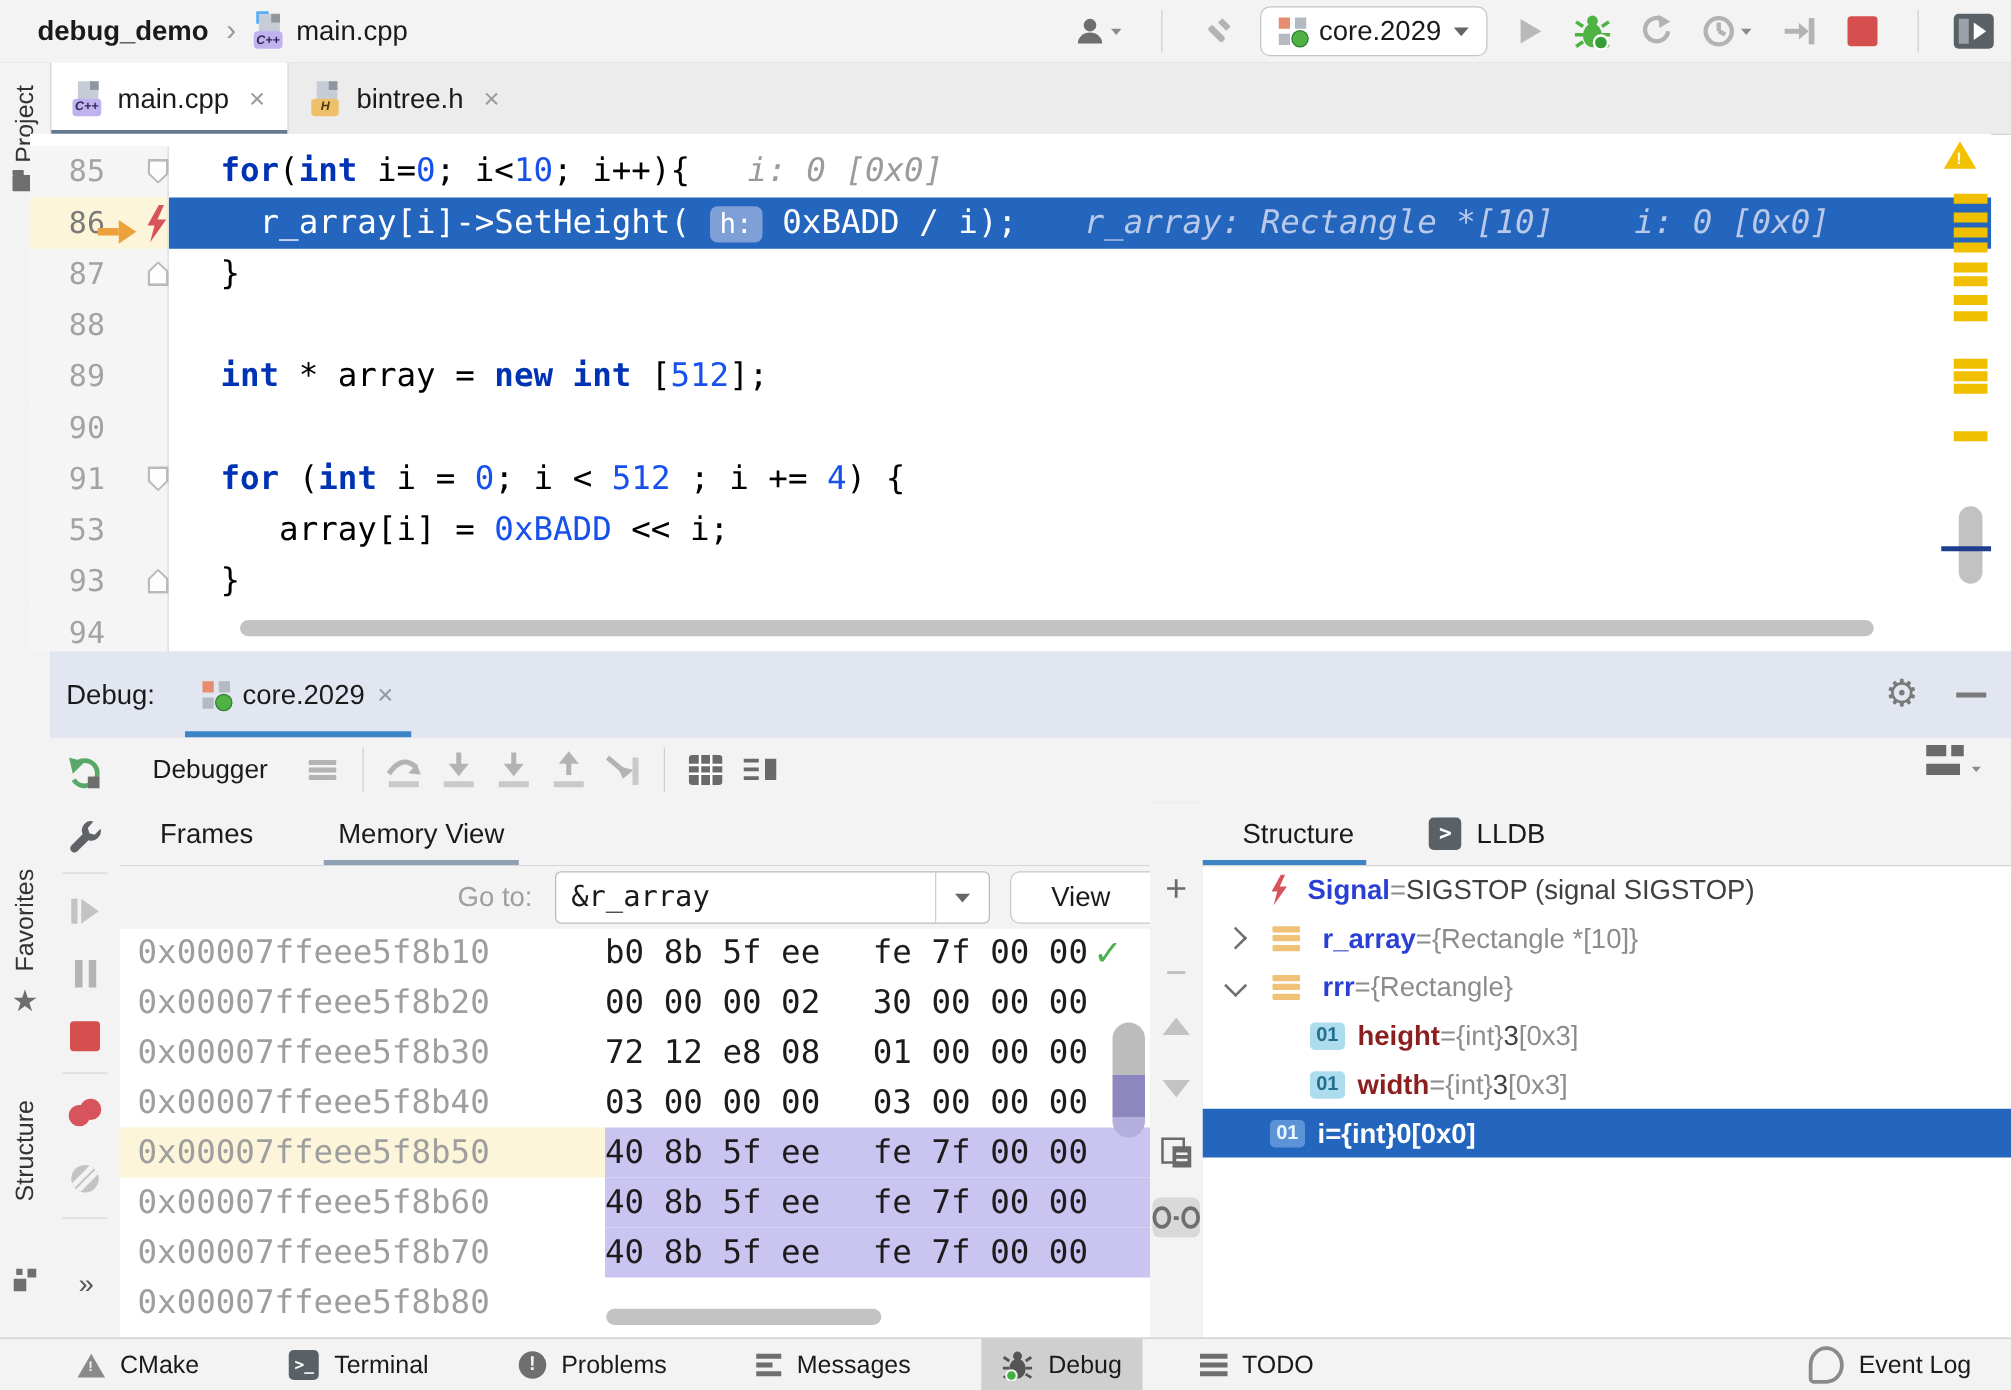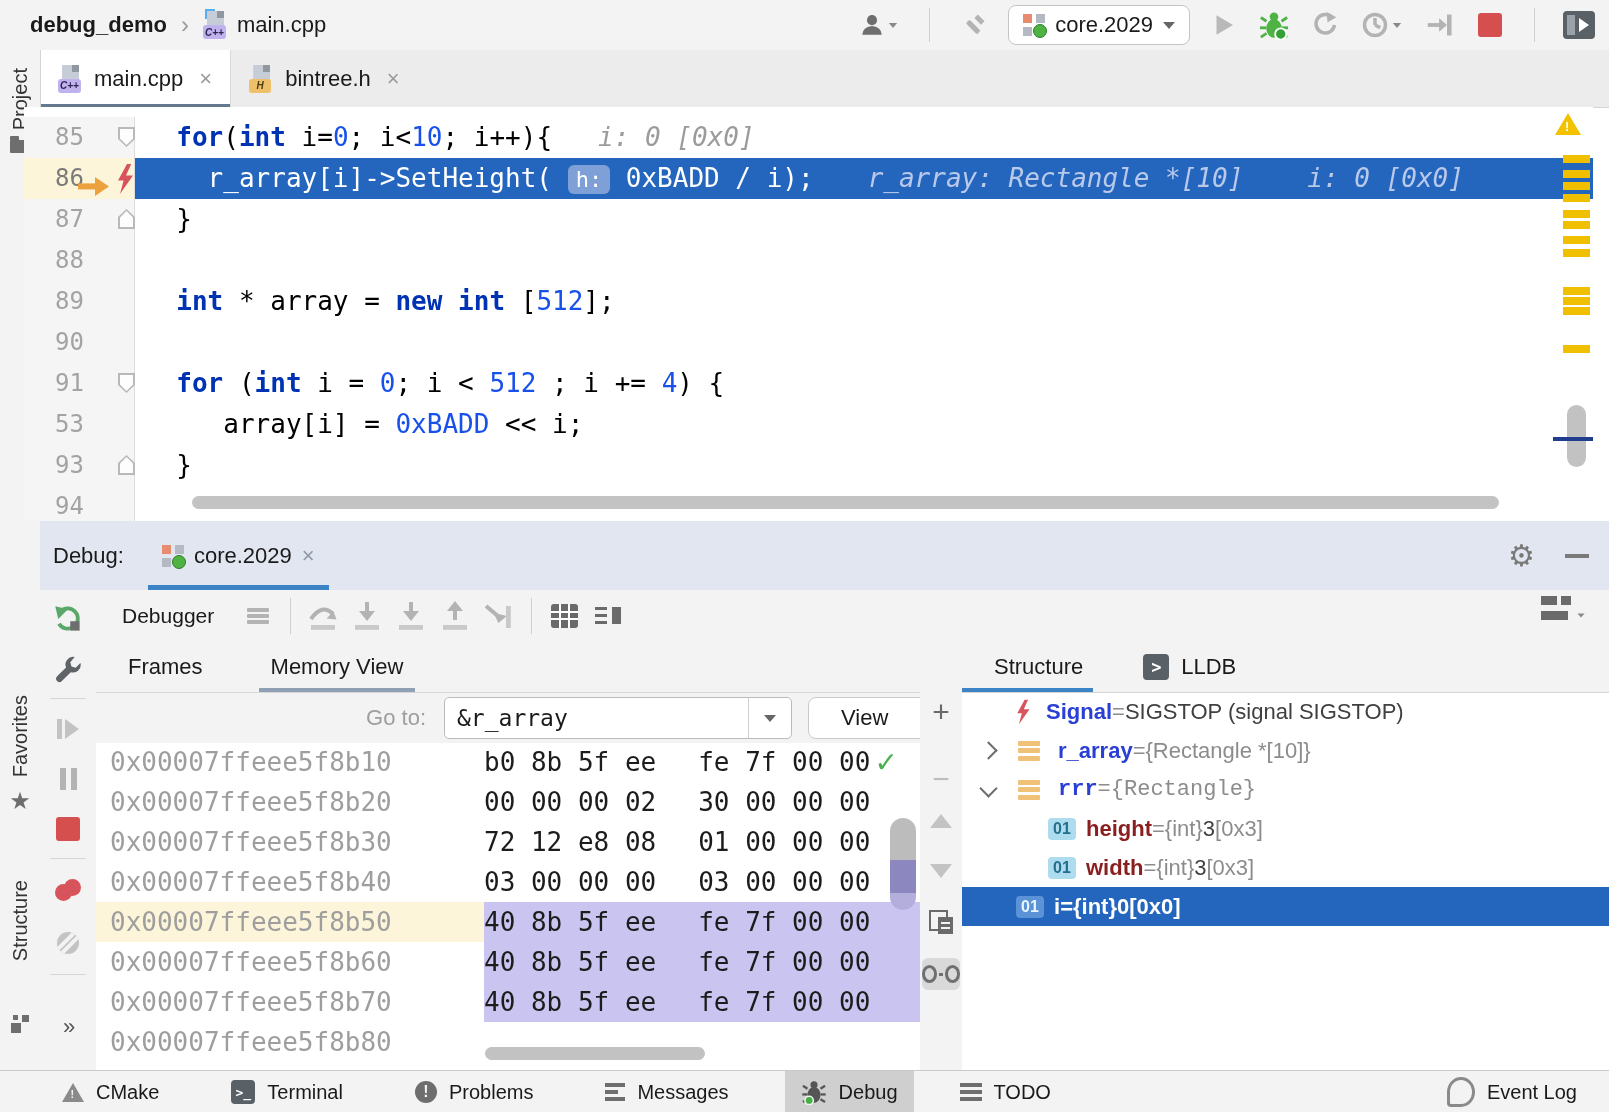--- a/index.html
+++ b/index.html
@@ -729,21 +729,21 @@
         <span class="stack-ic">
             <i></i>
             <i></i>
             <i></i>
           </span>
         <span class="vname">r_array</span>
           <span class="veq"> = </span>
           <span class="vval-gray">{Rectangle *[10]}</span>
       </div>
 
-      <div class="vrow" style="padding-left:96px;font-family:Liberation Mono, monospace;">
+      <div class="vrow" style="padding-left:96px;">
         <span class="chev down"></span>
         <span class="stack-ic">
             <i></i>
             <i></i>
             <i></i>
           </span>
         <span class="vname">rrr</span>
           <span class="veq"> = </span>
           <span class="vval-gray">{Rectangle}</span>
       </div>

